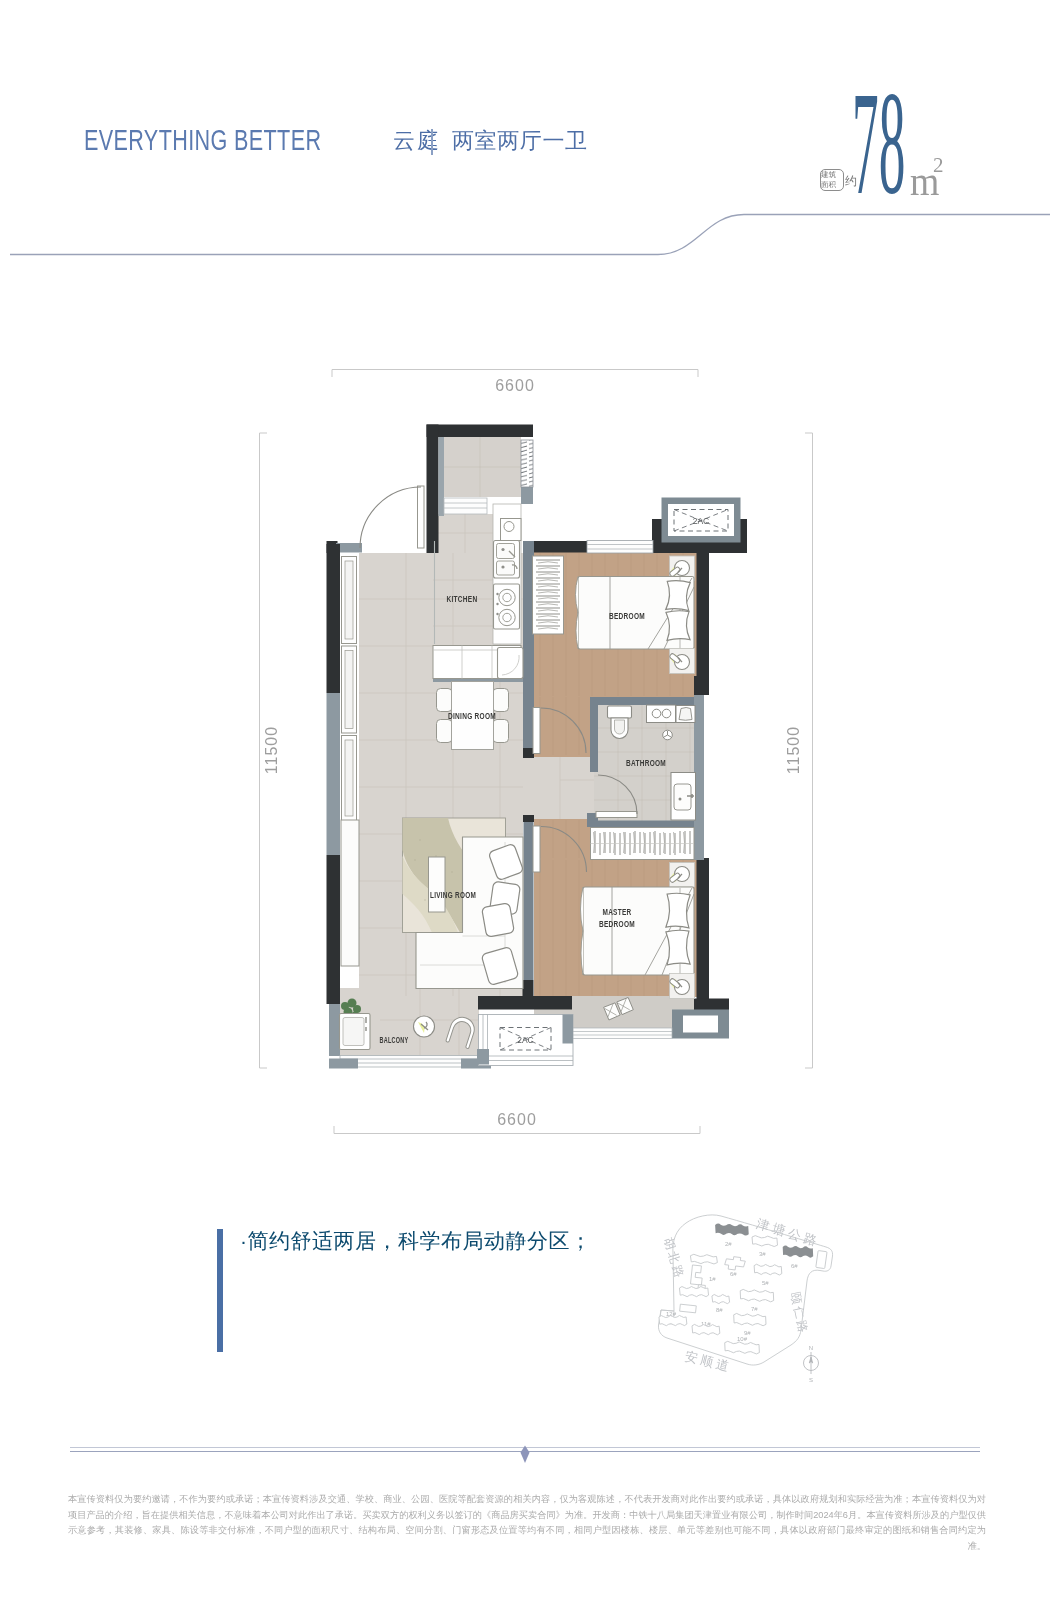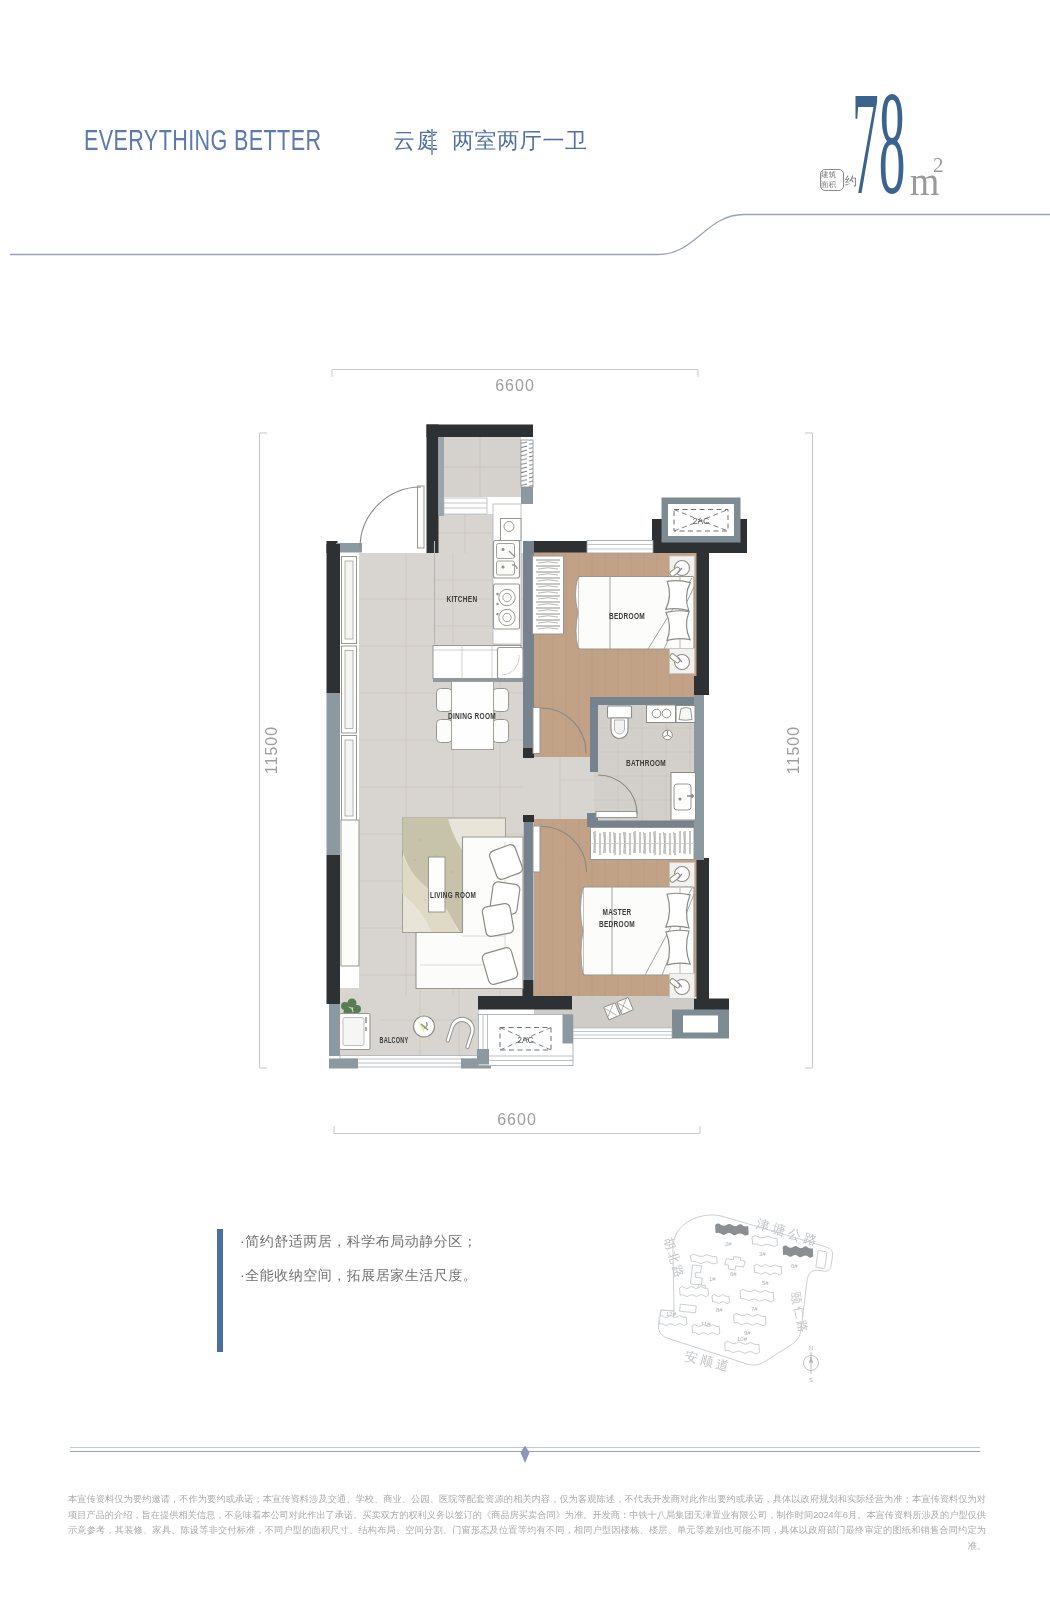--- a/index.html
+++ b/index.html
@@ -604,18 +604,17 @@
 <g>
 <line x1="70" y1="1447.5" x2="980" y2="1447.5" stroke="#c2c7d6" stroke-width="1"></line>
 <line x1="70" y1="1451.5" x2="980" y2="1451.5" stroke="#9ba3bd" stroke-width="1"></line>
 
 <path d="M525,1445.5 L529.5,1452.5 L525,1463 L520.5,1452.5 Z" fill="#8d95ba"></path>
 </g>
 </svg>
 
 <div class="abs" style="left:217px;top:1229px;width:6px;height:123px;background:#4a6fa5;"></div>
 
-<div class="abs" style="left:240px;top:1224px;color:#737373;font-size:14px;line-height:34px;letter-spacing:0.5px;white-space:nowrap;">
+<div class="abs" style="left:240px;top:1224px;color:#0c4a6e;font-size:21px;line-height:34px;letter-spacing:0.5px;white-space:nowrap;">
 <div>·简约舒适两居，科学布局动静分区；</div>
-<div>·全能收纳空间，拓展居家生活尺度。</div>
 </div>
 
 <div class="abs" style="left:68px;top:1492px;width:918px;color:#ababab;font-size:9.2px;line-height:15.5px;text-align:justify;text-align-last:right;">本宣传资料仅为要约邀请，不作为要约或承诺；本宣传资料涉及交通、学校、商业、公园、医院等配套资源的相关内容，仅为客观陈述，不代表开发商对此作出要约或承诺，具体以政府规划和实际经营为准；本宣传资料仅为对项目产品的介绍，旨在提供相关信息，不意味着本公司对此作出了承诺。买卖双方的权利义务以签订的《商品房买卖合同》为准。开发商：中铁十八局集团天津置业有限公司，制作时间2024年6月。本宣传资料所涉及的户型仅供示意参考，其装修、家具、陈设等非交付标准，不同户型的面积尺寸、结构布局、空间分割、门窗形态及位置等均有不同，相同户型因楼栋、楼层、单元等差别也可能不同，具体以政府部门最终审定的图纸和销售合同约定为准。</div>
 
 </body></html>

